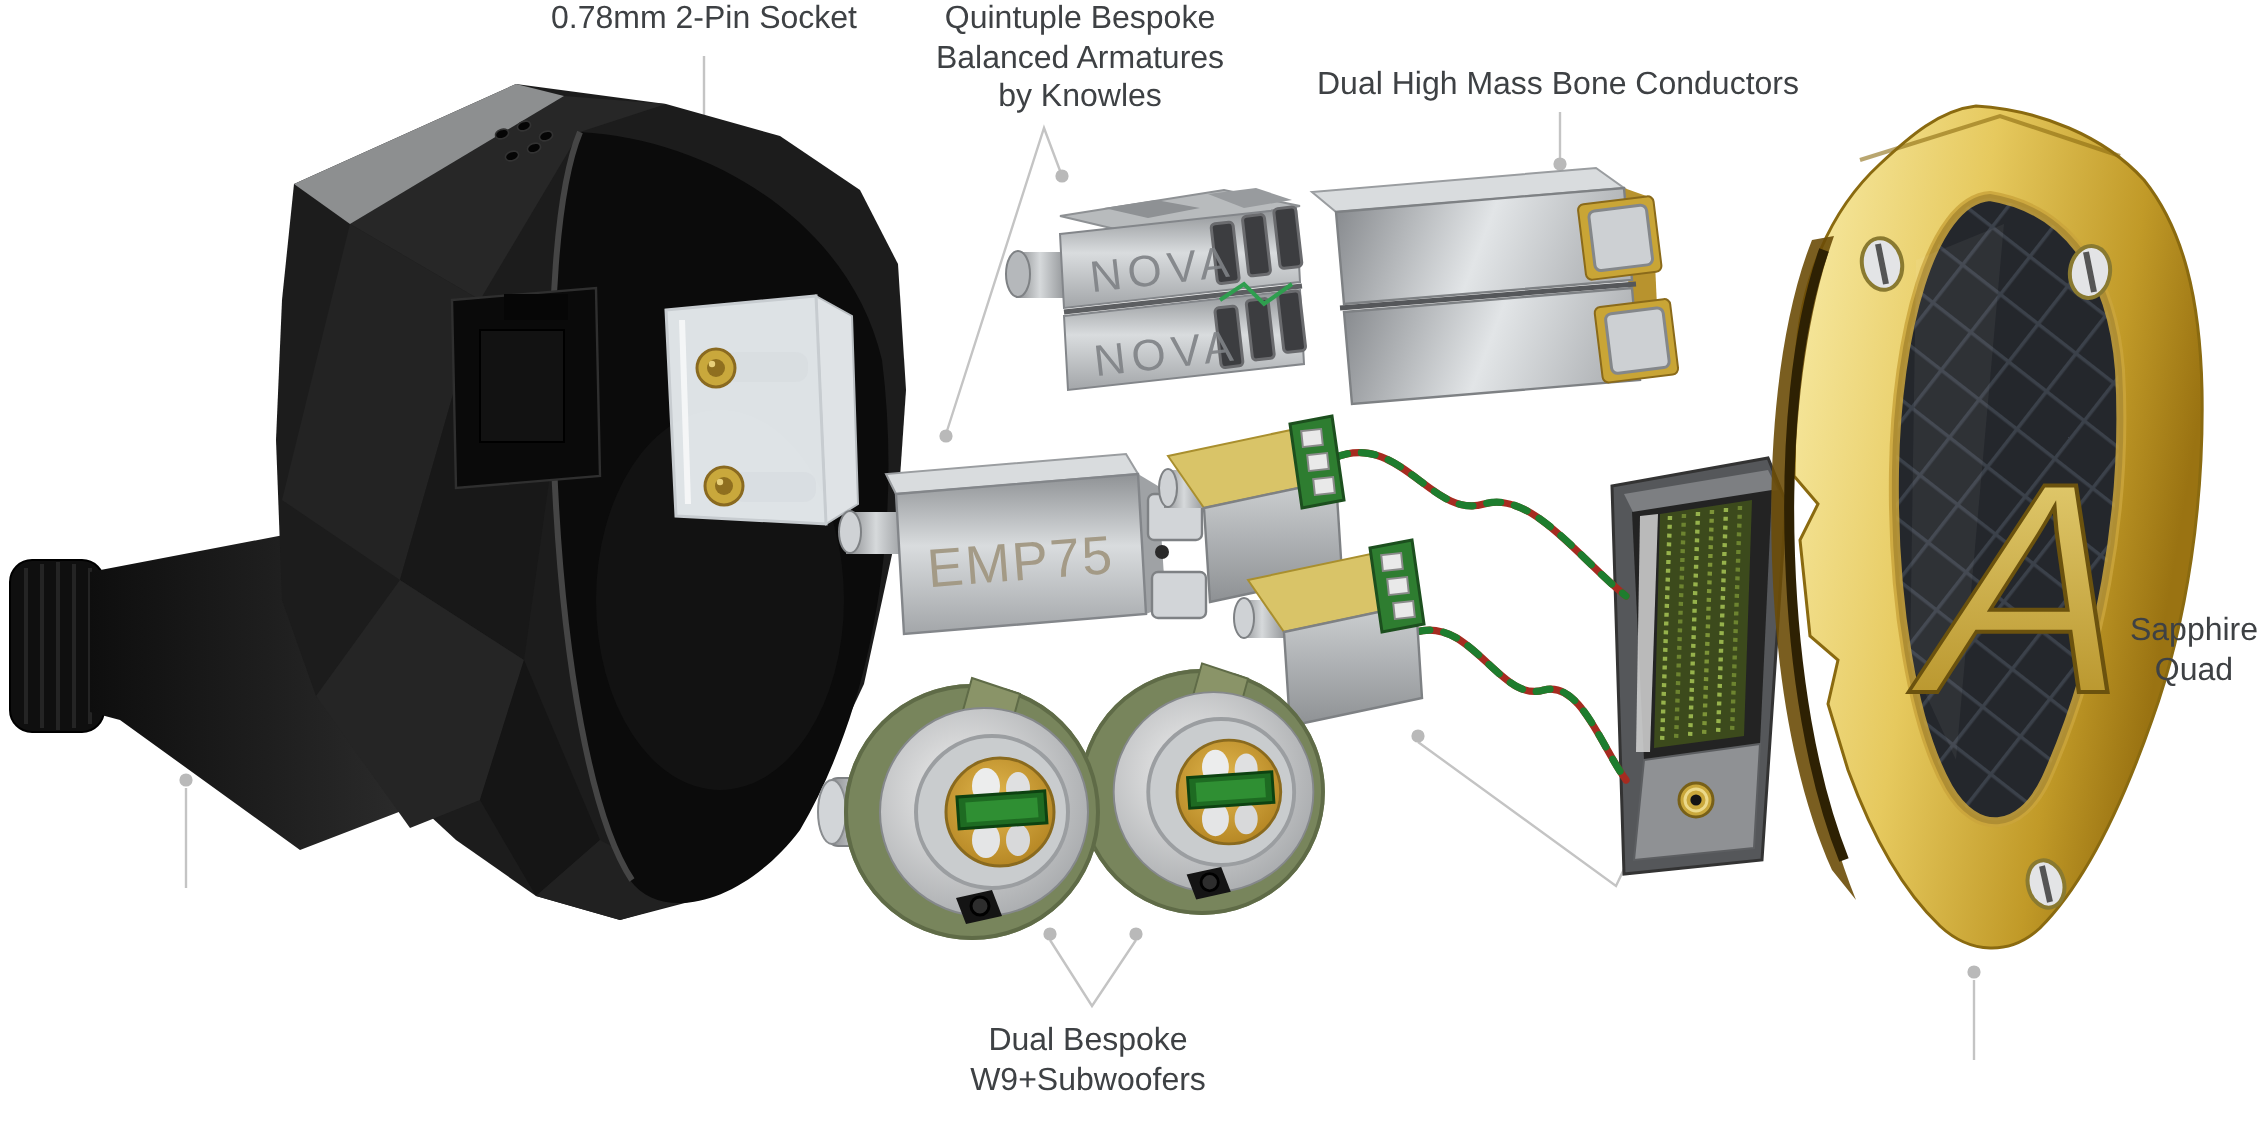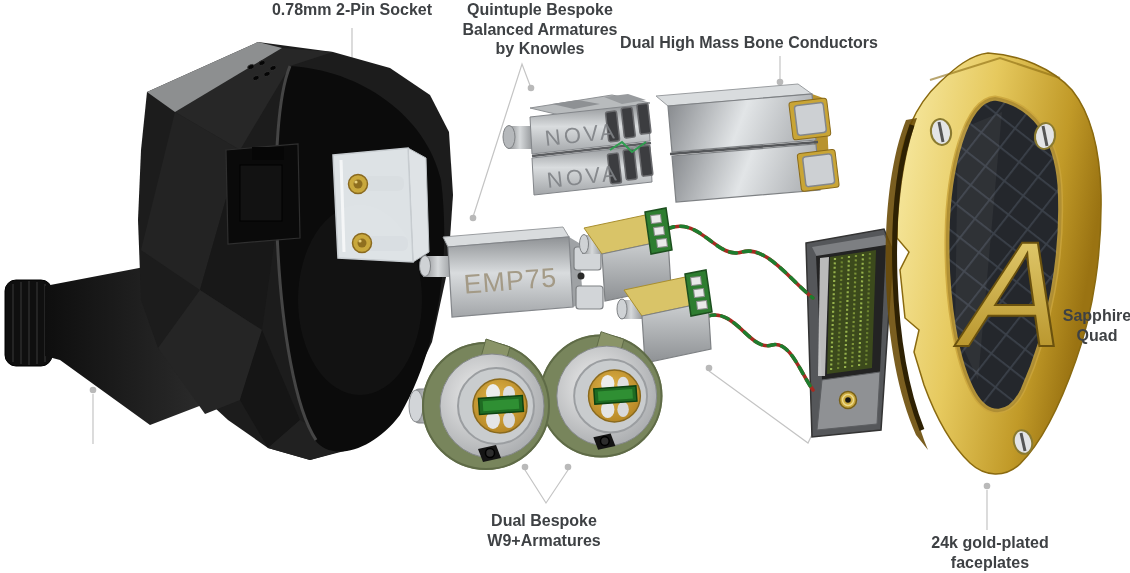--- a/index.html
+++ b/index.html
@@ -1,21 +1,21 @@
 <!DOCTYPE html>
 <html><head>
 <meta charset="utf-8">
 <style>
   html,body{margin:0;padding:0;background:#ffffff;}
   #canvas{position:relative;width:1130px;height:573px;overflow:hidden;background:#ffffff;
           font-family:"Liberation Sans",sans-serif;}
   #art{position:absolute;left:0;top:0;}
   .label{position:absolute;transform:translateX(-50%);text-align:center;
          font-size:16px;line-height:19.5px;color:#3e4144;white-space:pre-line;
-         font-family:"Liberation Sans",sans-serif;font-weight:bold;}
+         font-family:"Liberation Sans",sans-serif;}
   svg text{font-family:"Liberation Sans",sans-serif;}
 </style>
 </head>
 <body>
 
 <div id="canvas">
 
 <svg id="art" width="1130" height="573" viewBox="0 0 1130 573">
   <defs>
     <linearGradient id="silverH" x1="0" y1="0" x2="1" y2="0">
@@ -299,21 +299,19 @@
       <ellipse cx="1023" cy="442" rx="9" ry="12" fill="#e3e4e6" stroke="#8a7a30" stroke-width="2" transform="rotate(-15 1023 442)"></ellipse>
       <line x1="1021" y1="433" x2="1025" y2="451" stroke="#555" stroke-width="3"></line>
     </g>
   </g>
 </svg>
 
 <div class="label" style="left:352px;top:0px">0.78mm 2-Pin Socket</div>
 <div class="label" style="left:540px;top:0px">Quintuple Bespoke
 Balanced Armatures
 by Knowles</div>
-<div class="label" style="left:749px;top:33px">Dual High Mass Bone Conductors</div>
+<div class="label" style="left:779px;top:33px">Dual High Mass Bone Conductors</div>
 <div class="label" style="left:1097px;top:306px">Sapphire
 Quad</div>
 <div class="label" style="left:544px;top:511px">Dual Bespoke
-W9+Armatures</div>
-<div class="label" style="left:990px;top:533px">24k gold-plated
-faceplates</div>
+W9+Subwoofers</div>
 
 </div>
 
 </body></html>

